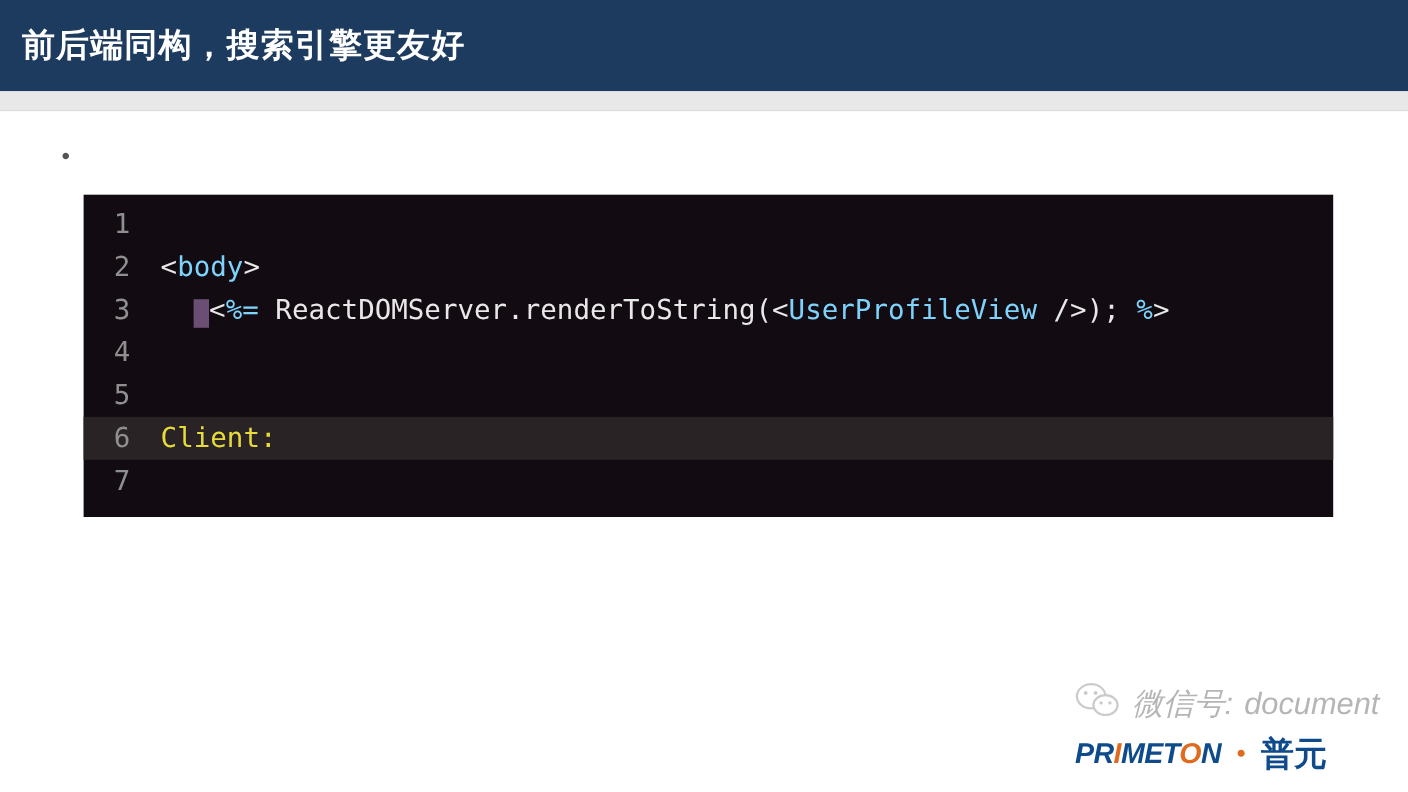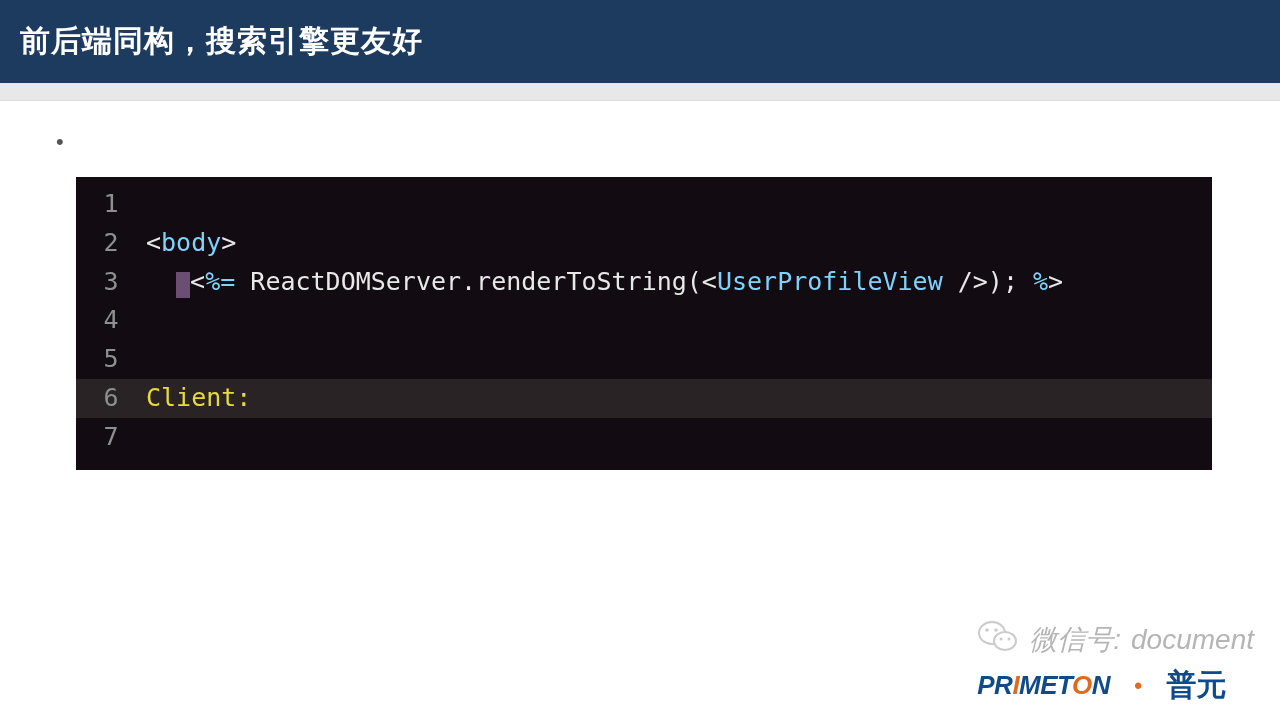--- a/index.html
+++ b/index.html
@@ -100,21 +100,21 @@
     font-size: 28px;
     font-weight: 500;
     font-style: italic;
     margin-bottom: 4px;
     margin-top: 40px;
   }
   .wm-icon svg { opacity: 0.5; }
   .wm-brand {
     display: flex;
     align-items: center;
-    gap: 24px;
+    gap: 14px;
   }
   .brand-logo {
     font-family: Arial, sans-serif;
     font-weight: 800;
     font-size: 26px;
     font-style: italic;
     color: #0f4a8a;
     letter-spacing: -0.5px;
   }
   .brand-logo .accent { color: #e06a1e; }

